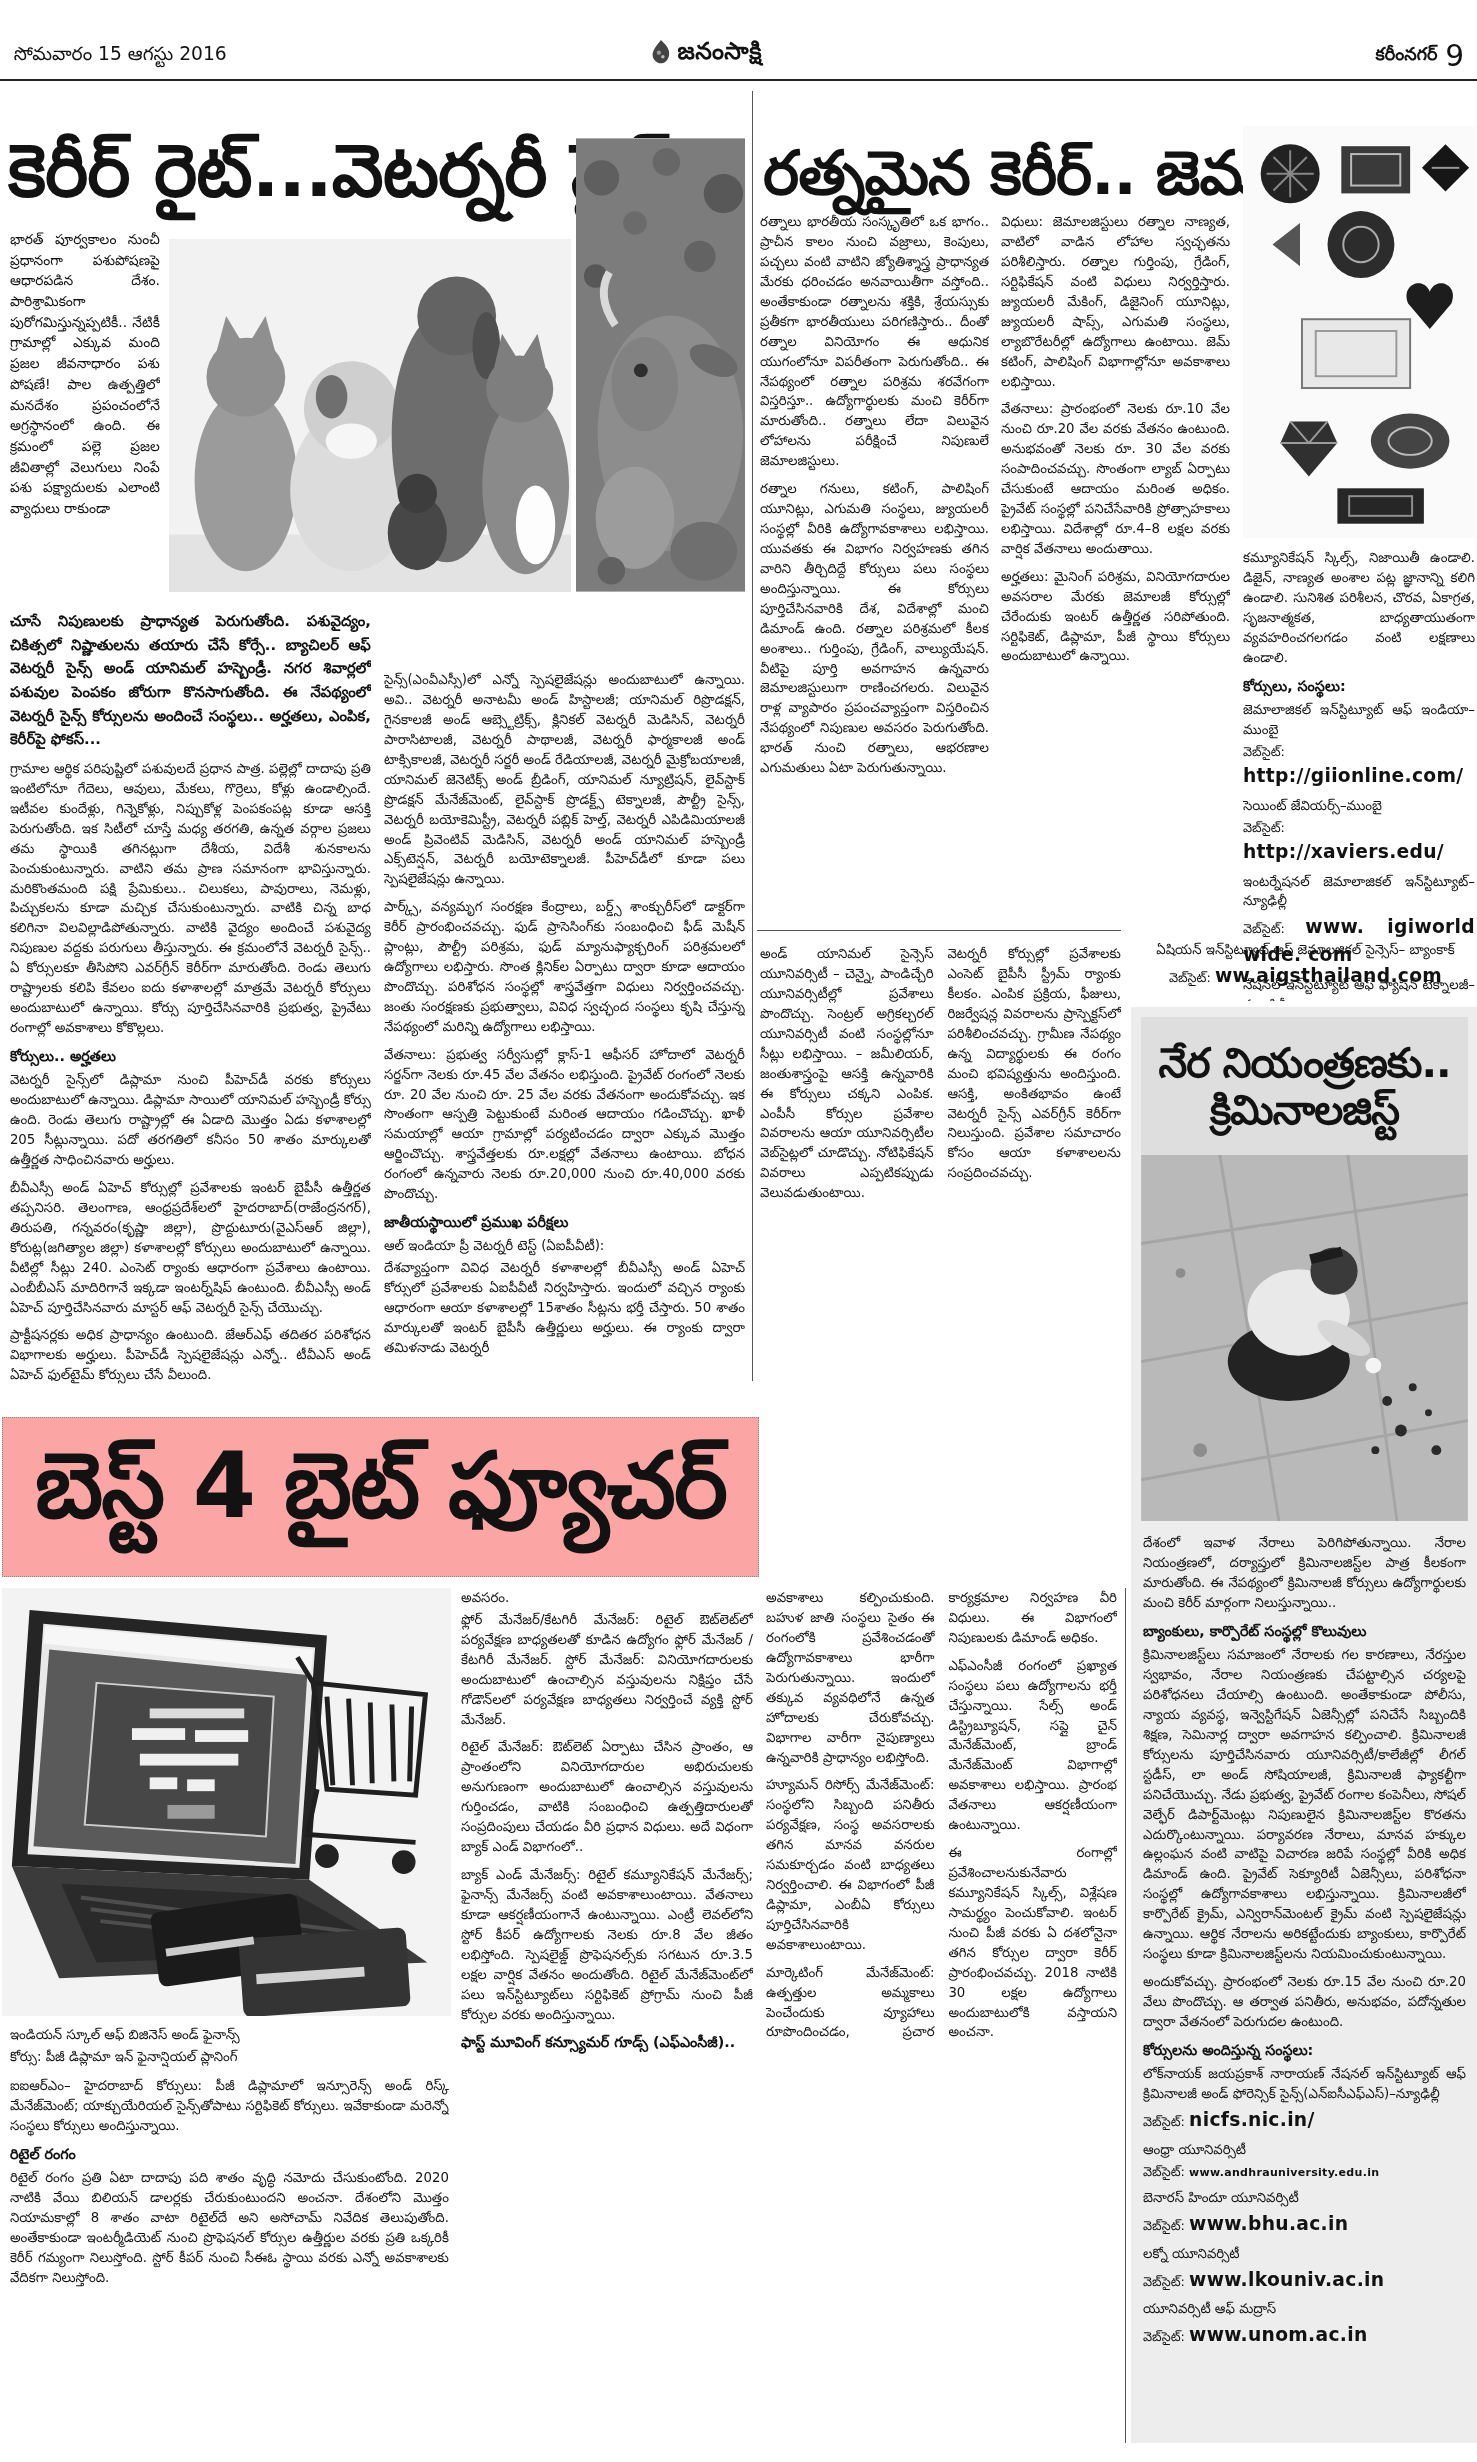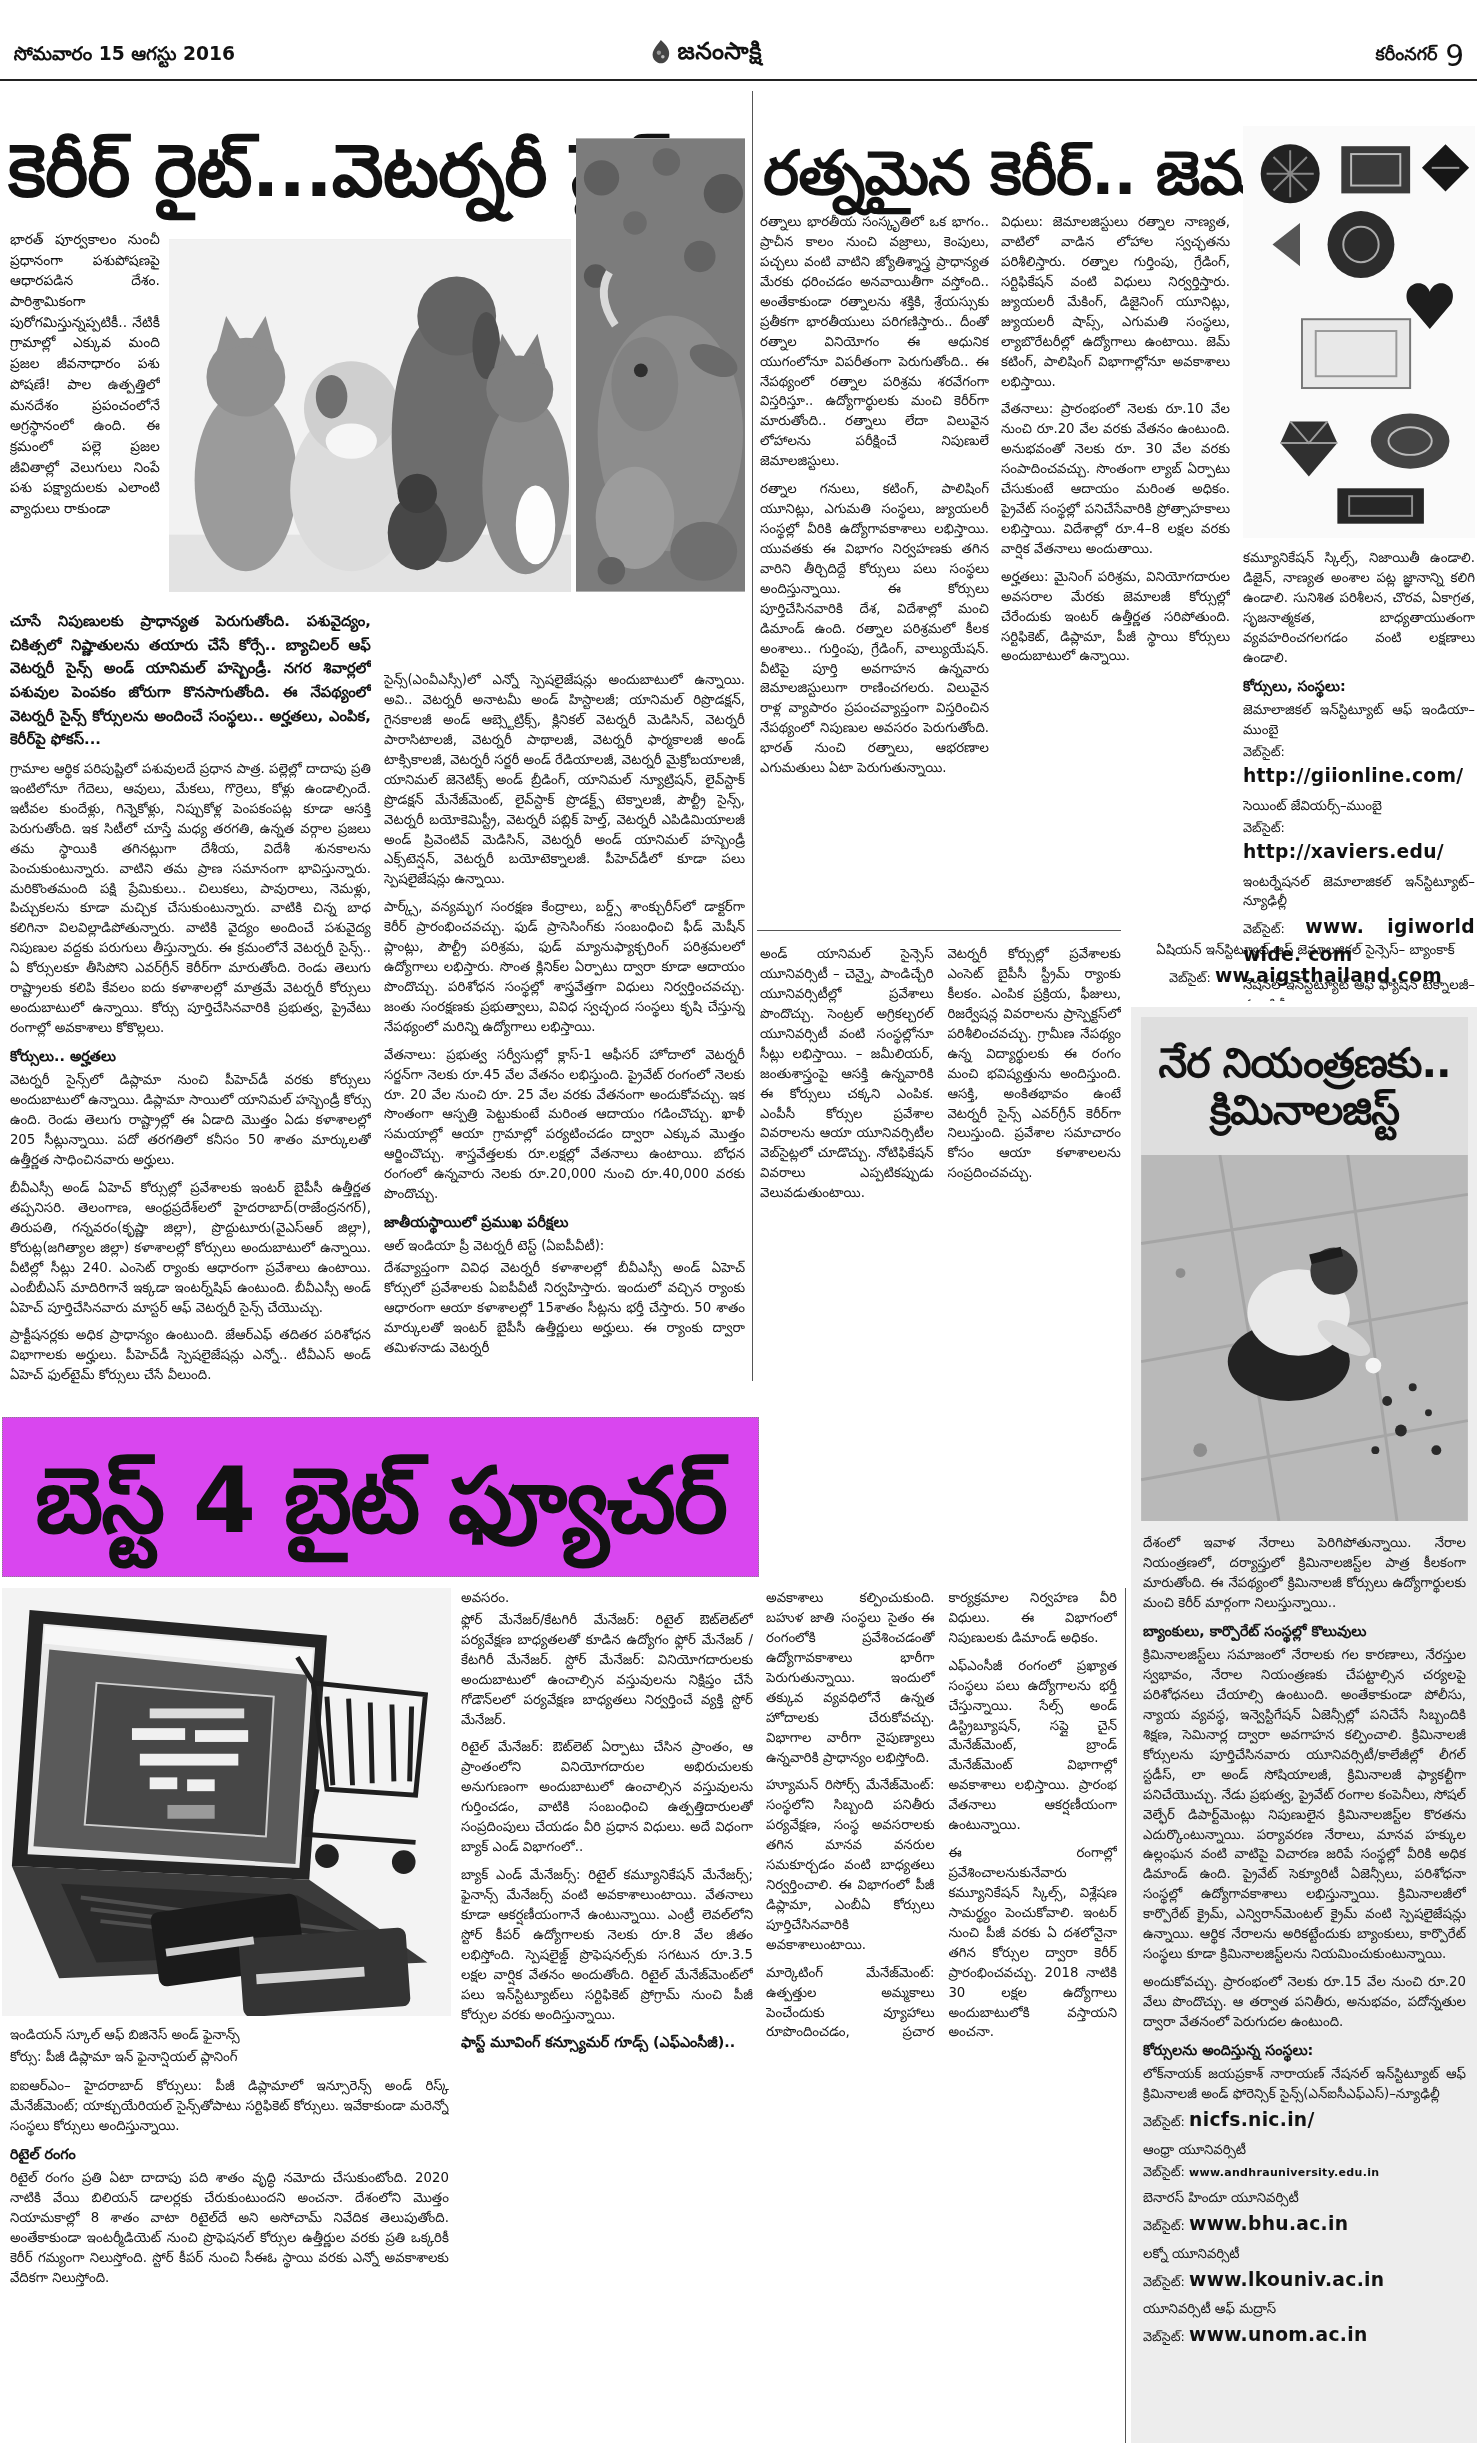--- a/index.html
+++ b/index.html
@@ -1,19 +1,19 @@
 <!DOCTYPE html>
 <html><head>
 <meta charset="utf-8">
 <style>
   html,body{margin:0;padding:0;background:#e9e9e9;}
   .page{position:relative;width:1478px;height:2463px;background:#ffffff;color:#121212;
         font-family:"DejaVu Sans",sans-serif;overflow:hidden;}
   
-  .hdr-date{position:absolute;left:13.8px;top:43px;font-size:18.7px;font-weight:bold;}
+  .hdr-date{position:absolute;left:13.8px;top:43px;font-size:18.7px;font-weight:normal;}
   .masthead{position:absolute;left:650px;top:37px;display:flex;align-items:center;gap:5.9px;}
   .masthead-name{font-size:23.6px;font-weight:bold;letter-spacing:0.5px;}
   .hdr-right{position:absolute;right:13.8px;top:39px;display:flex;align-items:center;gap:7.9px;}
   .hdr-edition{font-size:17.7px;font-weight:bold;}
   .hdr-pageno{font-size:29.6px;font-weight:normal;}
   .hdr-rule{position:absolute;left:0;top:79px;width:1478px;height:2px;background:#222;}
   
   .display{font-weight:900;letter-spacing:-1px;line-height:0.98;margin-top:44px;}
   .col{position:absolute;text-align:justify;font-size:13.3px;line-height:1.5;overflow:hidden;}
   .col p{margin:0 0 7.9px 0;}
@@ -30,22 +30,22 @@
   .photo svg{display:block;}
   
   .a1-headline{position:absolute;left:7.9px;top:91px;width:737px;font-size:73px;}
   .a2-headline{position:absolute;left:763px;top:99px;width:709px;font-size:61px;}
   
   .a3-panel{position:absolute;left:1131px;top:1007px;width:347px;height:1436px;background:#ededed;}
   .a3-headbox{position:absolute;left:1141px;top:1017px;width:327px;height:140px;background:#dedede;
               display:flex;flex-direction:column;justify-content:center;align-items:center;}
   .a3-headline{font-size:41px;font-weight:bold;line-height:1.15;text-align:center;letter-spacing:-1px;}
   
-  .a4-banner{position:absolute;left:2px;top:1417px;width:755px;height:158px;background:#d946ef;
-             border:1px dotted #888;display:flex;align-items:flex-end;justify-content:center;}
+  .a4-banner{position:absolute;left:2px;top:1417px;width:755px;height:158px;background:#fca5a5;
+             border:1px dotted #888;display:flex;align-items:center;justify-content:center;}
   .a4-headline{font-size:91px;font-weight:900;letter-spacing:-2px;}
 </style>
 </head>
 <body>
 
 <div class="page">
 
   <div class="hdr-date">సోమవారం 15 ఆగస్టు 2016</div>
   <div class="masthead">
     <span>

